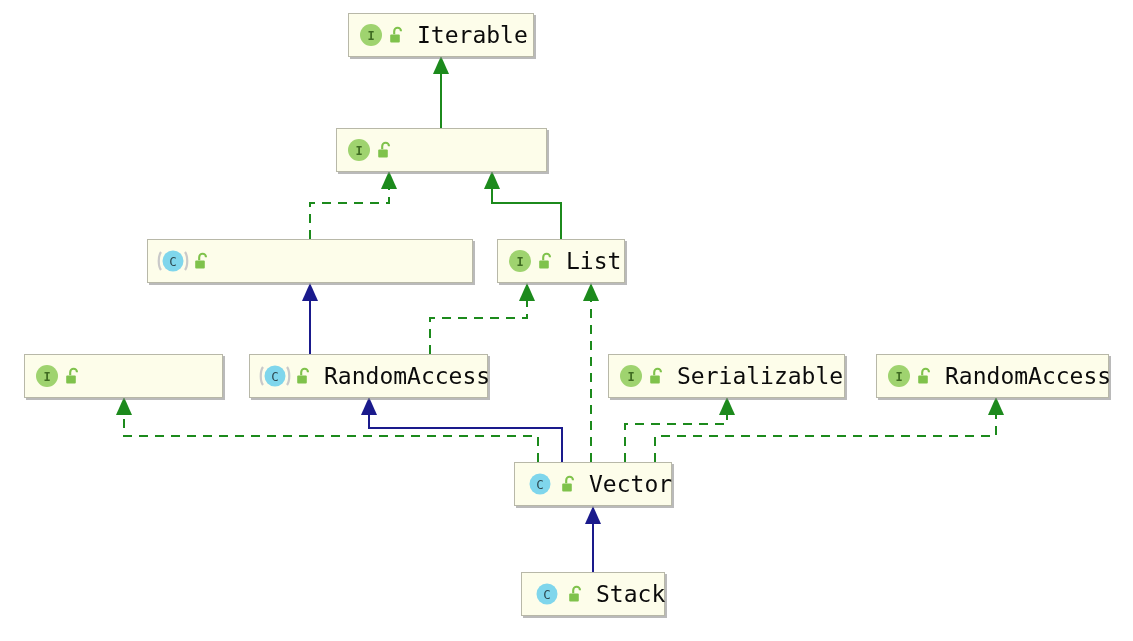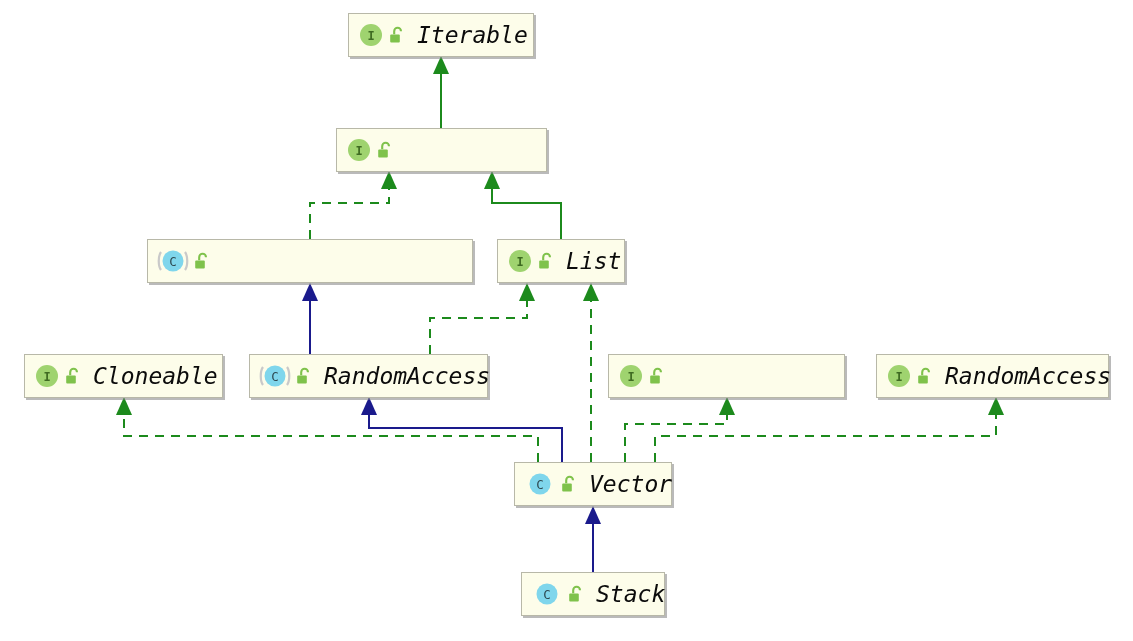--- a/index.html
+++ b/index.html
@@ -50,21 +50,20 @@
   }
   .node-label {
     font-family: "DejaVu Sans Mono", "Liberation Mono", monospace;
     font-size: 23px;
     line-height: 1;
     color: #0b0b0b;
     letter-spacing: 0px;
     flex: 1 1 auto;
     text-align: center;
     padding-right: 2px;
-    font-style: italic;
   }
 </style>
 </head>
 <body>
 
 <div id="diagram-root">
 
   <svg id="edge-layer" width="1133" height="641" viewBox="0 0 1133 641" xmlns="http://www.w3.org/2000/svg">
 
     <g>
@@ -200,21 +199,20 @@
               <text x="13" y="18" text-anchor="middle" font-family="DejaVu Sans Mono, monospace" font-size="12" font-weight="bold" fill="#3f6b22">I</text>
             </svg>
           </span>
           <span>
             <svg class="lock-icon" width="17" height="20" viewBox="0 0 17 20">
               <path d="M6.2 9.2 V6.2 a3.4 3.4 0 0 1 6.8 0" fill="none" stroke="#7fc24b" stroke-width="2.1"></path>
               <rect x="2.2" y="9.4" width="9.6" height="8.2" rx="1" fill="#7fc24b"></rect>
             </svg>
           </span>
         </span>
-        <span class="node-label">Cloneable</span>
       </div>
       <div class="uml-node" style="left: 249px; top: 354px; width: 239px;">
         <span class="node-icon-wrap">
           <span>
             <svg class="stereo-icon" width="32" height="28" viewBox="0 0 32 28">
               <path d="M4 5 C1 9, 1 19, 4 23" fill="none" stroke="#c9c9c9" stroke-width="2.2"></path>
               <path d="M28 5 C31 9, 31 19, 28 23" fill="none" stroke="#c9c9c9" stroke-width="2.2"></path>
               <circle cx="16" cy="14" r="10.5" fill="#7fd6ec"></circle>
               <text x="16" y="19" text-anchor="middle" font-family="DejaVu Sans Mono, monospace" font-size="12.5" fill="#2e4a52">C</text>
             </svg>
@@ -236,20 +234,21 @@
               <text x="13" y="18" text-anchor="middle" font-family="DejaVu Sans Mono, monospace" font-size="12" font-weight="bold" fill="#3f6b22">I</text>
             </svg>
           </span>
           <span>
             <svg class="lock-icon" width="17" height="20" viewBox="0 0 17 20">
               <path d="M6.2 9.2 V6.2 a3.4 3.4 0 0 1 6.8 0" fill="none" stroke="#7fc24b" stroke-width="2.1"></path>
               <rect x="2.2" y="9.4" width="9.6" height="8.2" rx="1" fill="#7fc24b"></rect>
             </svg>
           </span>
         </span>
+        <span class="node-label">Serializable</span>
       </div>
       <div class="uml-node" style="left: 876px; top: 354px; width: 233px;">
         <span class="node-icon-wrap">
           <span>
             <svg class="stereo-icon" width="26" height="26" viewBox="0 0 26 26">
               <circle cx="13" cy="13" r="11" fill="#9fd36f"></circle>
               <text x="13" y="18" text-anchor="middle" font-family="DejaVu Sans Mono, monospace" font-size="12" font-weight="bold" fill="#3f6b22">I</text>
             </svg>
           </span>
           <span>

